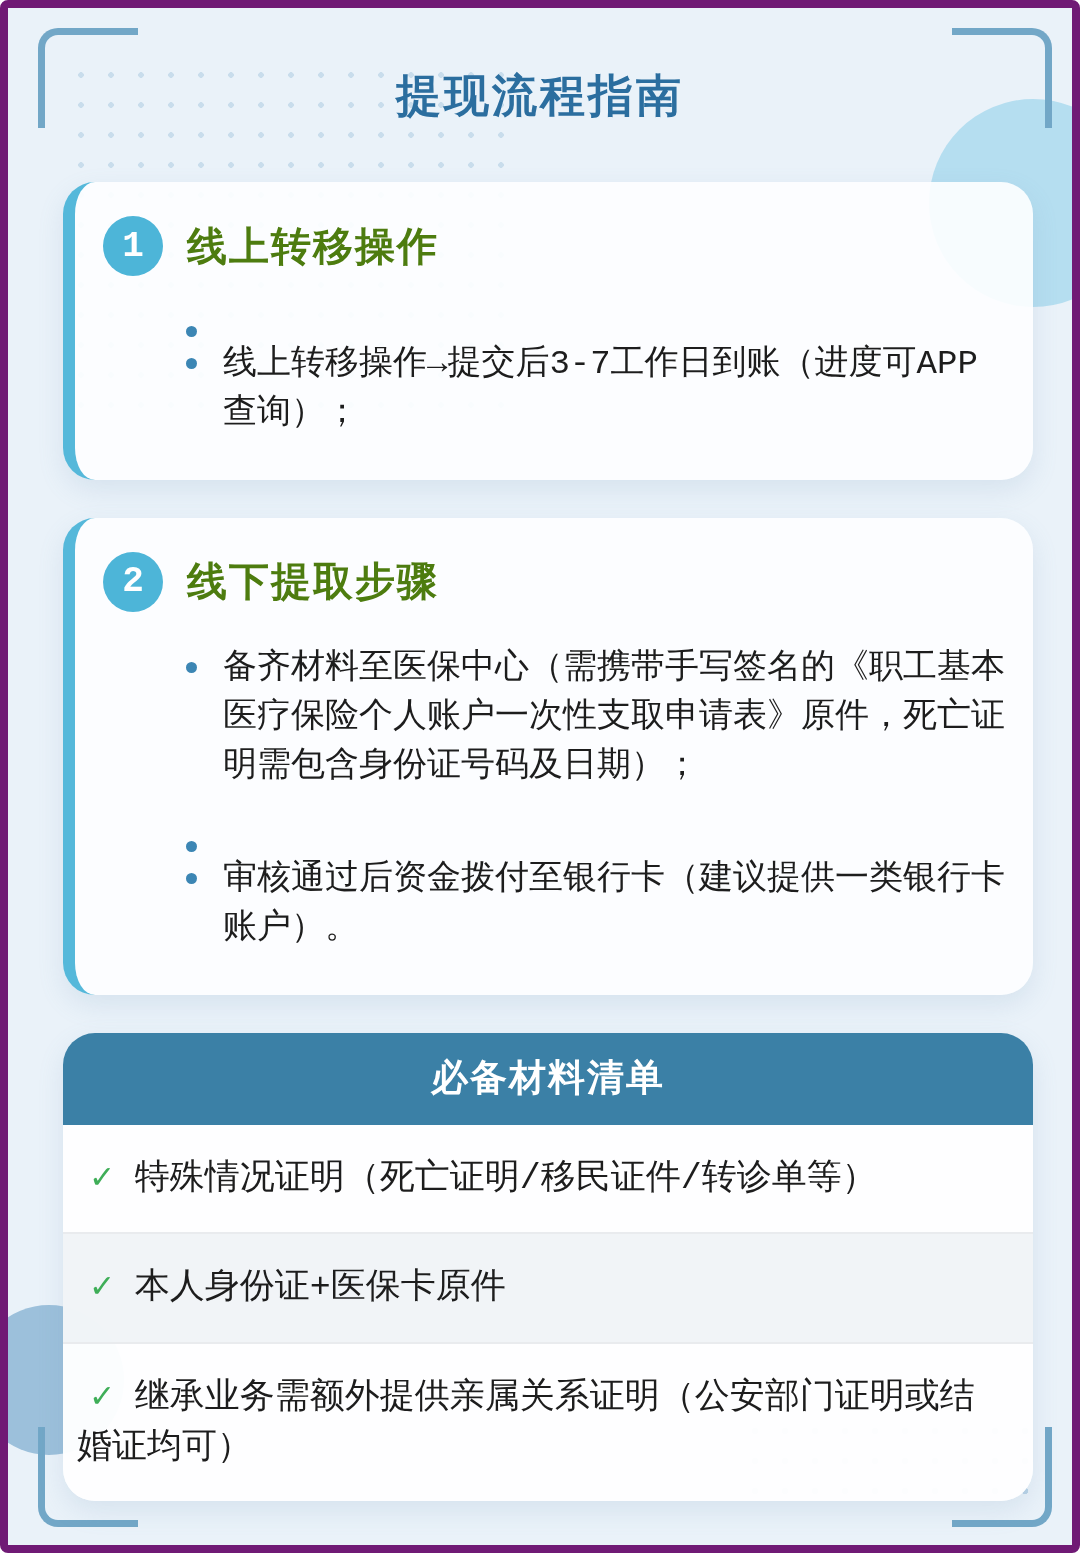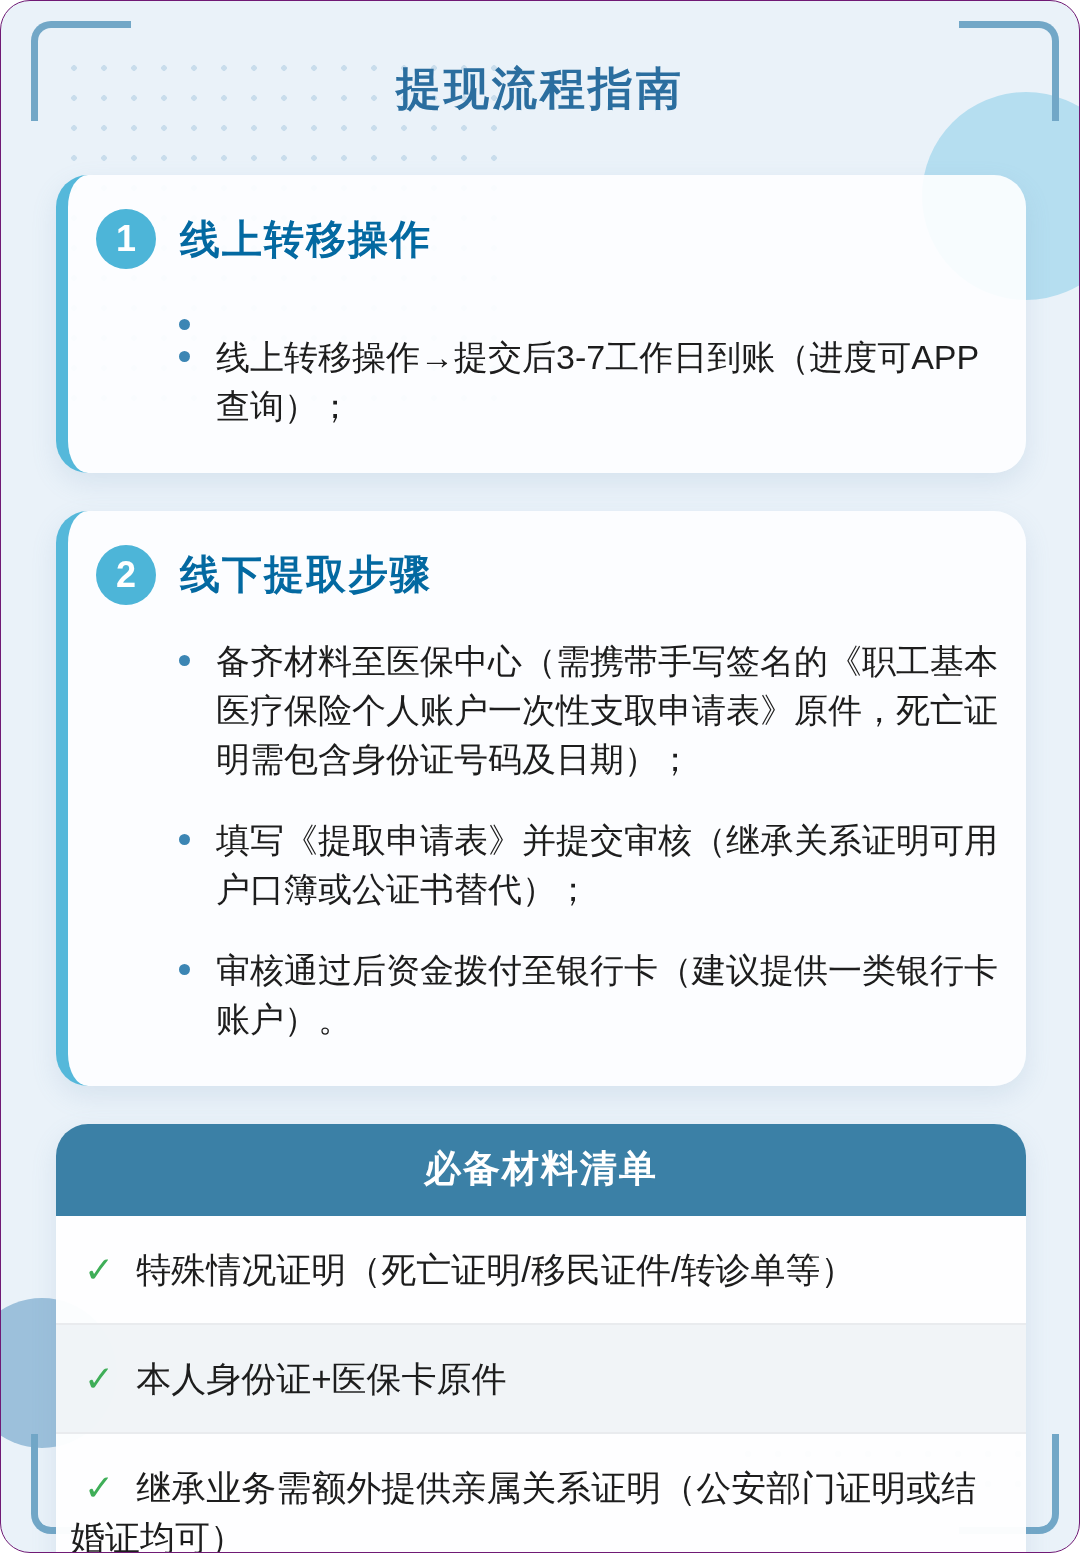--- a/index.html
+++ b/index.html
@@ -5,24 +5,25 @@
   * { margin: 0; padding: 0; box-sizing: border-box; }
   html, body { width: 1080px; height: 1553px; }
   body {
     font-family: "Liberation Sans", "DejaVu Sans", sans-serif;
     background: #ffffff;
     position: relative;
     overflow: hidden;
   }
   .page {
     position: absolute; inset: 0;
-    border: 1px solid #701a75;
-    border-radius: 30px;
+    border: 8px solid #701a75;
+    border-radius: 8px;
     background: #eaf2f9;
     overflow: hidden;
+    font-family: Liberation Mono, monospace;
   }
 
   
   .deco { position: absolute; z-index: 1; }
   .bracket { width: 100px; height: 100px; border: 0 solid #72a7c7; }
   .bracket-tl { left: 30px;  top: 20px;    border-left-width: 7px; border-top-width: 7px;    border-top-left-radius: 20px; }
   .bracket-tr { right: 20px; top: 20px;    border-right-width: 7px; border-top-width: 7px;   border-top-right-radius: 20px; }
   .bracket-bl { left: 30px;  bottom: 18px; border-left-width: 7px; border-bottom-width: 7px; border-bottom-left-radius: 20px; }
   .bracket-br { right: 20px; bottom: 18px; border-right-width: 7px; border-bottom-width: 7px;border-bottom-right-radius: 20px; }
 
@@ -66,21 +67,21 @@
 
   .step-header { display: flex; align-items: center; gap: 24px; padding-left: 28px; }
   .step-number {
     width: 60px; height: 60px; flex: 0 0 60px;
     border-radius: 50%;
     background: #4db5d8;
     color: #ffffff;
     font-size: 36px; font-weight: 700;
     display: flex; align-items: center; justify-content: center;
   }
-  .step-title { font-size: 40px; font-weight: 700; color: #0369a1; letter-spacing: 2px; }
+  .step-title { font-size: 40px; font-weight: 700; color: #4d7c0f; letter-spacing: 2px; }
 
   .step-list { margin-top: 32px; padding: 0 26px 0 148px; display: flex; flex-direction: column; gap: 32px; }
   .step-list li { list-style: none; position: relative; font-size: 34px; line-height: 1.44; color: #1d1d1d; }
   .bullet-dot {
     position: absolute; left: -37px; top: 18px;
     width: 11px; height: 11px; border-radius: 50%;
     background: #3c86b4;
   }
 
   
@@ -145,21 +146,20 @@
         <div class="step-number">2</div>
         <h2 class="step-title">线下提取步骤</h2>
       </div>
       <ul class="step-list">
         <li>
           <span class="bullet-dot"></span>
           <span>备齐材料至医保中心（需携带手写签名的《职工基本医疗保险个人账户一次性支取申请表》原件，死亡证明需包含身份证号码及日期）；</span>
         </li>
         <li>
           <span class="bullet-dot"></span>
-          <span>填写《提取申请表》并提交审核（继承关系证明可用户口簿或公证书替代）；</span>
         </li>
         <li>
           <span class="bullet-dot"></span>
           <span>审核通过后资金拨付至银行卡（建议提供一类银行卡账户）。</span>
         </li>
       </ul>
     </section>
 
     <section class="card materials-card">
       <div class="materials-header">必备材料清单</div>

